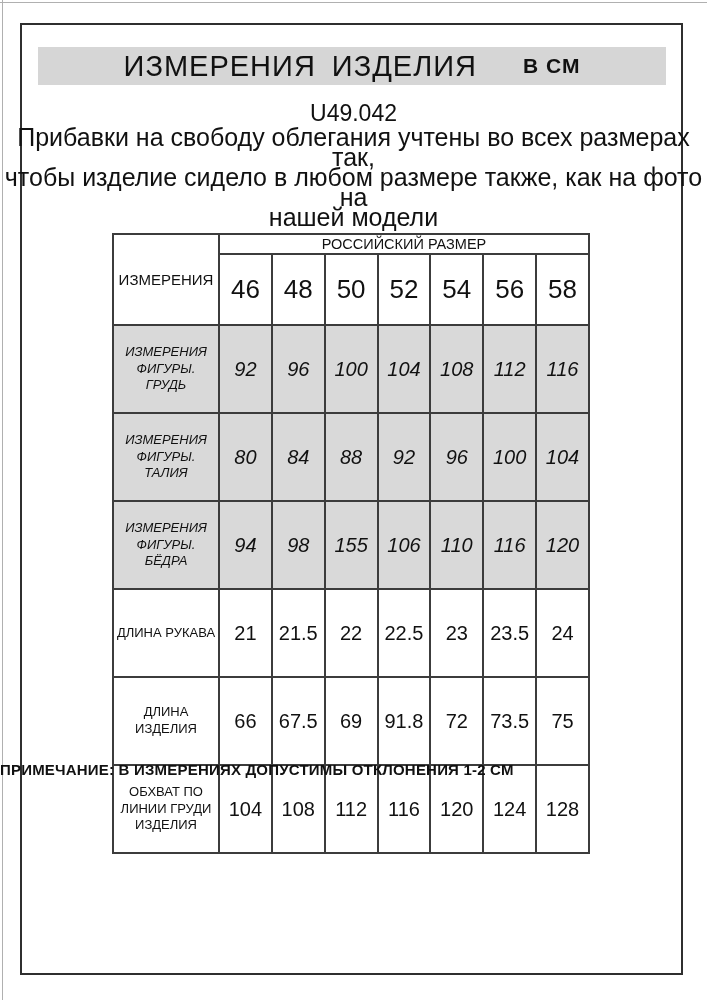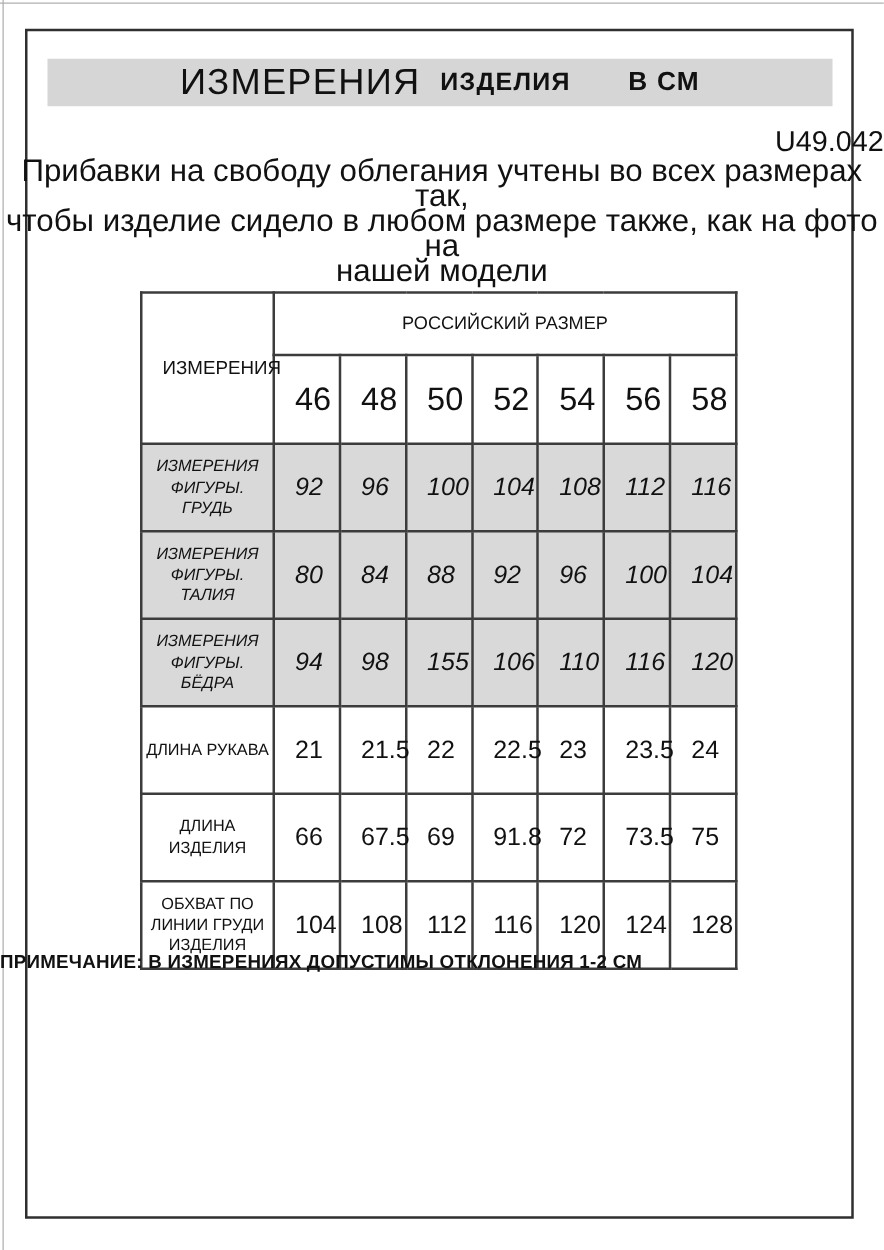--- a/index.html
+++ b/index.html
@@ -19,47 +19,47 @@
   .frame{
     position:absolute;left:20px;top:23px;width:663px;height:952px;
     border:2px solid #2f2f2f;box-sizing:border-box;background:#fff;
   }
   .header-bar{
     position:absolute;left:38px;top:47px;width:628px;height:38px;
     background:var(--bar-bg);
     display:flex;align-items:center;justify-content:center;
   }
   .title-regular{font-size:29px;font-weight:normal;letter-spacing:1px;}
-  .title-bold{font-size:20px;font-weight:bold;margin-left:16px;letter-spacing:1px;}
+  .title-bold{font-size:29px;font-weight:normal;margin-left:16px;letter-spacing:1px;}
   .unit-label{font-size:21px;font-weight:bold;margin-left:46px;letter-spacing:1px;}
   .article-code{
     position:absolute;left:0;right:0;top:100px;
-    text-align:right;font-size:23px;
+    text-align:center;font-size:23px;
   }
   .description{
     position:absolute;left:0;right:0;top:127px;
     text-align:center;font-size:25px;line-height:20px;
   }
   .size-table{
     position:absolute;left:112px;top:233px;width:478px;
     border-collapse:collapse;table-layout:fixed;
   }
   .size-table th,.size-table td{
     border:2px solid var(--border);
     text-align:center;vertical-align:middle;
     font-weight:normal;color:var(--ink);
-    padding:16px;
+    padding:1px;
   }
   .col-label{width:106px;}
   .group-row{height:19px;}
   .group-header-cell{font-size:14.5px;}
   .corner-cell{font-size:15px;}
   .sizes-row{height:71px;}
   .size-cell{font-size:26px;font-weight:bold;margin-top:45px;}
-  .size-table tbody tr{height:70px;}
+  .size-table tbody tr{height:88px;}
   .size-table tbody th{font-size:13px;line-height:1.28;padding:0 1px;}
   .size-table tbody td{font-size:20px;}
   .size-table tbody tr.shaded th,
   .size-table tbody tr.shaded td{
     background:var(--shaded-bg);font-style:italic;
   }
   .note{
     position:absolute;left:0;right:0;top:761px;
     text-align:left;font-size:15px;font-weight:bold;letter-spacing:0.2px;
   }

